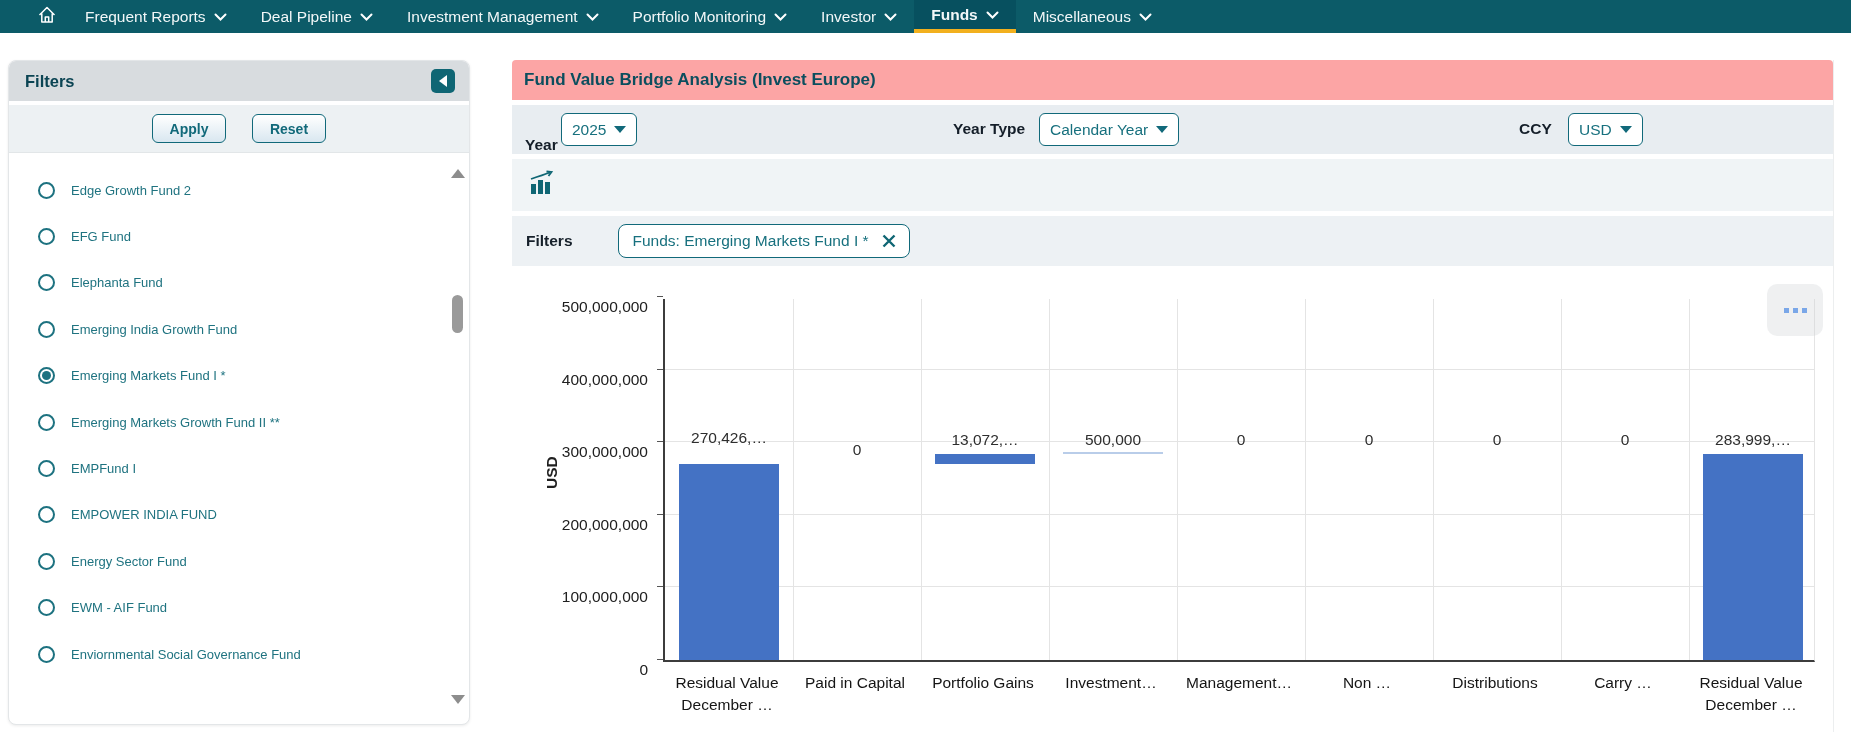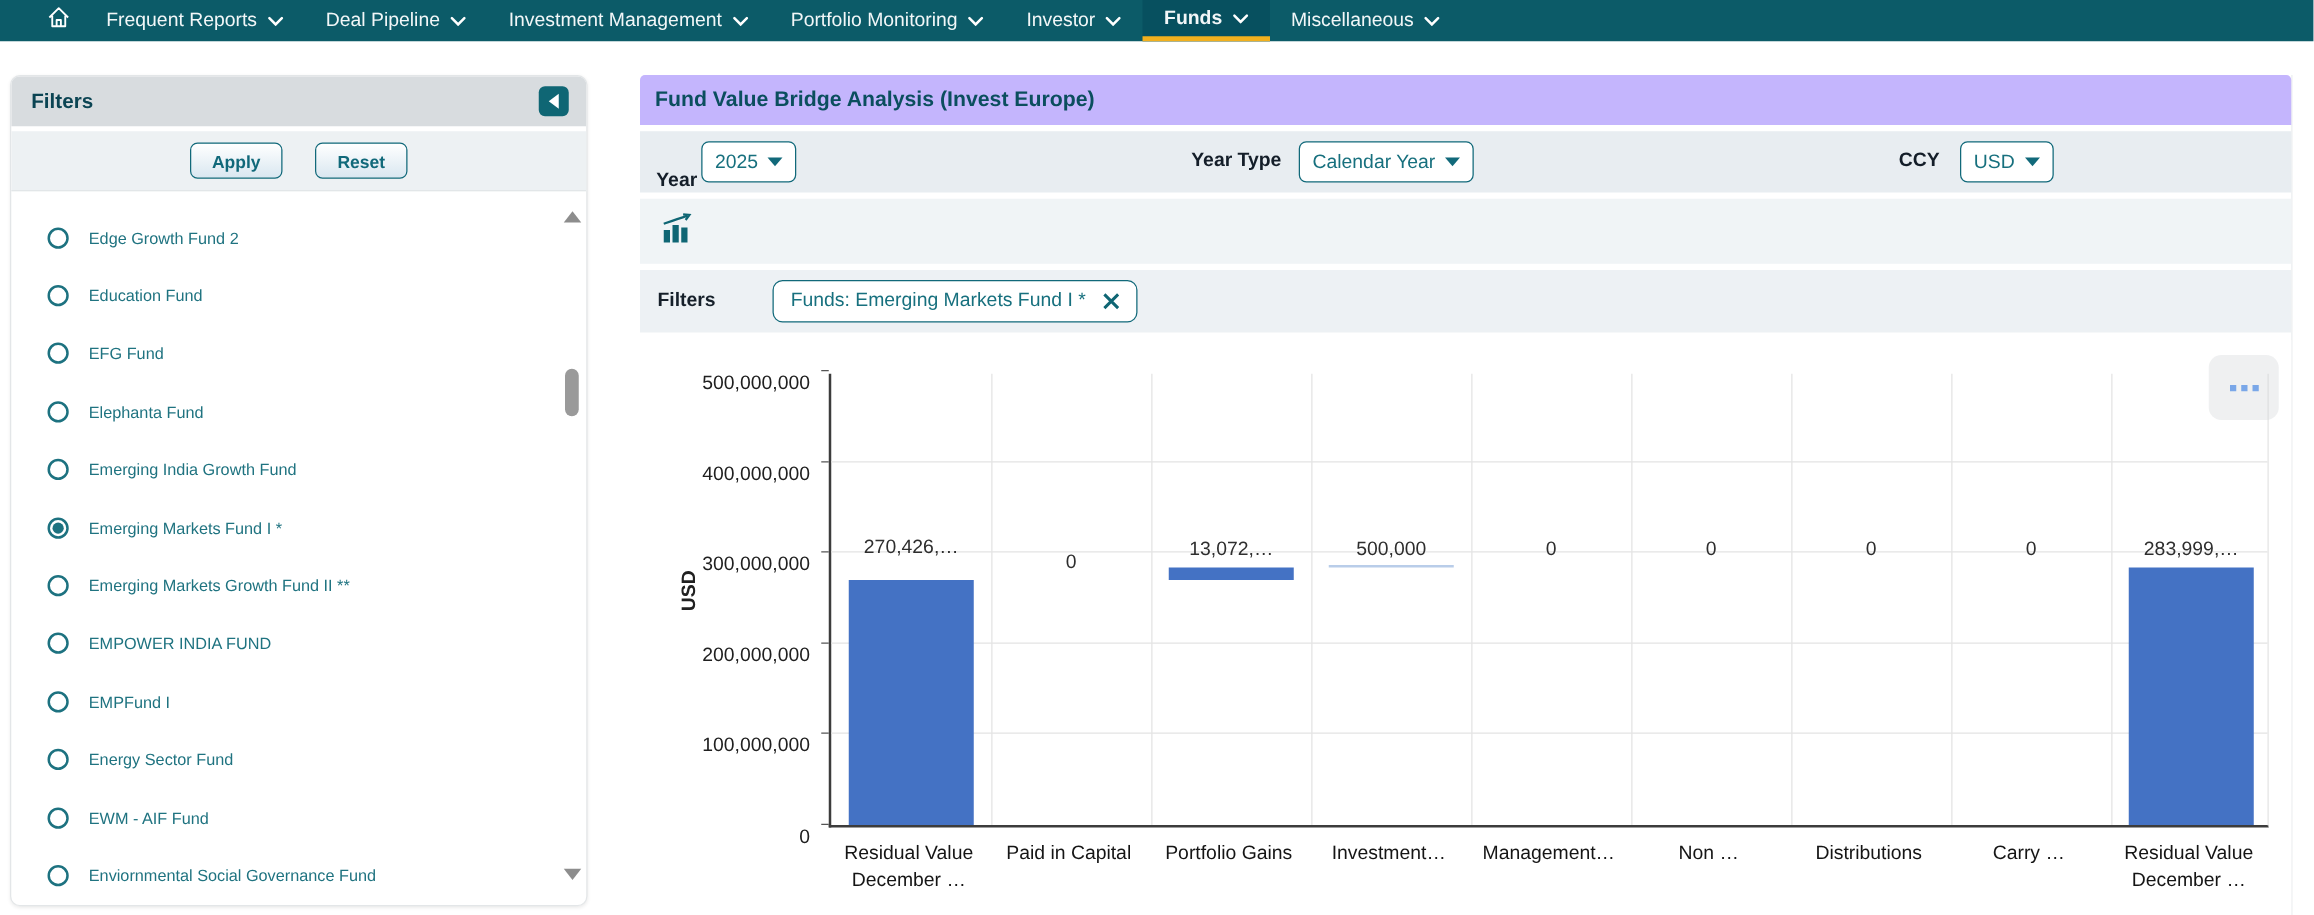--- a/index.html
+++ b/index.html
@@ -36,21 +36,21 @@
     display:flex; align-items:center; justify-content:center;}
   .radio.sel::after{ content:""; width:9px; height:9px; border-radius:50%; background:#1d7280;}
   .fund-label{ color:#1f7380; font-size:13px; }
   .vscroll{ position:absolute; right:4px; top:106px; bottom:18px; width:15px; }
   .vs-arrow{ position:absolute; left:1px; width:0; height:0; border-left:7px solid transparent; border-right:7px solid transparent; cursor:pointer;}
   .vs-up{ top:2px; border-bottom:9px solid #8d8d8d; }
   .vs-down{ bottom:2px; border-top:9px solid #8d8d8d; }
   .vs-thumb{ position:absolute; left:2px; top:128px; width:11px; height:38px; background:#9a9a9a; border-radius:6px; cursor:pointer;}
   
   .main-panel{ position:absolute; left:512px; top:60px; width:1322px; height:672px; background:#fff; border-right:1px solid #eceeef;}
-  .main-title-bar{ position:absolute; left:0; top:0; right:0; height:40px; background:#c4b5fd; border-radius:4px 4px 0 0;
+  .main-title-bar{ position:absolute; left:0; top:0; right:0; height:40px; background:#fca5a5; border-radius:4px 4px 0 0;
     display:flex; align-items:center; padding-left:12px;}
   .main-title-bar span{ color:#0b4e5e; font-weight:bold; font-size:17px; }
   .controls-row{ position:absolute; left:0; top:45px; right:0; height:49px; background:#e8edf1; }
   .ctl-label{ position:absolute; top:15px; color:#141e29; font-weight:bold; font-size:15.5px; }
   .dropdown{ position:absolute; top:8px; height:33px; background:#fff; border:1.5px solid #11697a; border-radius:6px;
     display:flex; align-items:center; justify-content:center; gap:8px; padding:0 10px; cursor:pointer;}
   .dropdown .val{ color:#17707e; font-size:15.5px; }
   .caret{ width:0; height:0; border-left:6px solid transparent; border-right:6px solid transparent; border-top:7px solid #11697a; }
   .toolbar-row{ position:absolute; left:0; top:99px; right:0; height:52px; background:#f0f4f6; display:flex; align-items:center;}
   .chart-type-btn{ margin-left:13px; width:34px; height:34px; display:flex; align-items:center; justify-content:center; cursor:pointer; }
@@ -161,49 +161,45 @@
       <button class="btn">Apply</button>
       <button class="btn">Reset</button>
     </div>
     <div class="fund-list" id="fund-list">
         <div class="fund-row">
           <span class="radio"></span>
           <span class="fund-label">Edge Growth Fund 2</span>
         </div>
         <div class="fund-row">
           <span class="radio"></span>
-          <span class="fund-label">Education Fund</span>
-        </div>
-        <div class="fund-row">
-          <span class="radio"></span>
           <span class="fund-label">EFG Fund</span>
         </div>
         <div class="fund-row">
           <span class="radio"></span>
           <span class="fund-label">Elephanta Fund</span>
         </div>
         <div class="fund-row">
           <span class="radio"></span>
           <span class="fund-label">Emerging India Growth Fund</span>
         </div>
         <div class="fund-row">
           <span class="radio sel"></span>
           <span class="fund-label">Emerging Markets Fund I *</span>
         </div>
         <div class="fund-row">
           <span class="radio"></span>
           <span class="fund-label">Emerging Markets Growth Fund II **</span>
         </div>
         <div class="fund-row">
           <span class="radio"></span>
+          <span class="fund-label">EMPFund I</span>
+        </div>
+        <div class="fund-row">
+          <span class="radio"></span>
           <span class="fund-label">EMPOWER INDIA FUND</span>
-        </div>
-        <div class="fund-row">
-          <span class="radio"></span>
-          <span class="fund-label">EMPFund I</span>
         </div>
         <div class="fund-row">
           <span class="radio"></span>
           <span class="fund-label">Energy Sector Fund</span>
         </div>
         <div class="fund-row">
           <span class="radio"></span>
           <span class="fund-label">EWM - AIF Fund</span>
         </div>
         <div class="fund-row">

